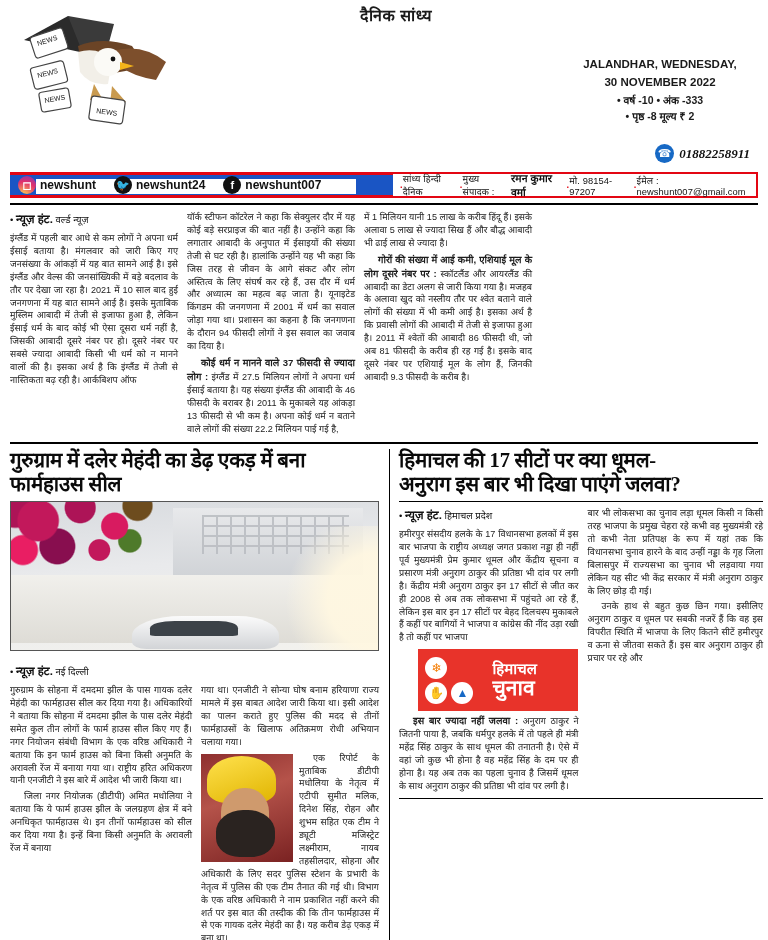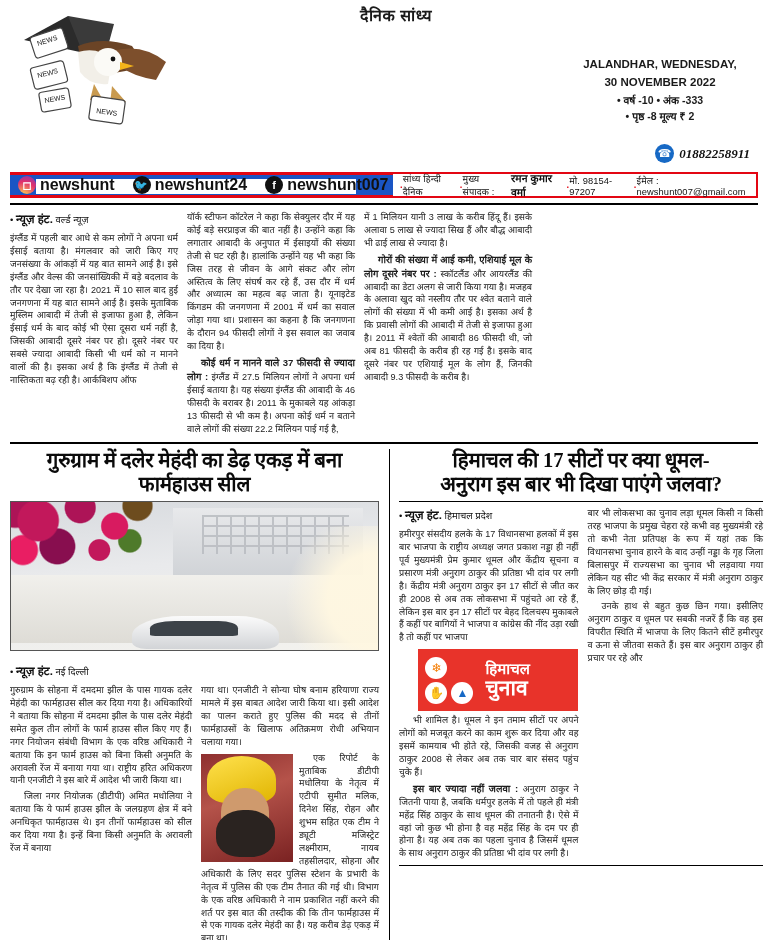--- a/index.html
+++ b/index.html
@@ -63,21 +63,21 @@
   .sb-left {
     width: 383px; background: #1a55c4; position: relative;
     border-top: 3px solid #e30613; border-bottom: 3px solid #e30613;
     display:flex; align-items:center;
   }
   .sb-white {
     position:absolute; left: 26px; top: 4px; height: 15px; width: 320px; background:#fff;
   }
   .sb-item { position: relative; z-index:2; display:flex; align-items:center; gap:4px; }
   .sb-item + .sb-item { margin-left: 18px; }
-  .sb-label { font-size: 16px; font-weight: bold; color:#111; }
+  .sb-label { font-size: 12px; font-weight: bold; color:#111; }
   .ic { width:18px; height:18px; border-radius:50%; display:flex; align-items:center; justify-content:center; color:#fff; font-size:11px; font-weight:bold; flex:none; }
   .ic-ig { background: radial-gradient(circle at 30% 110%, #fdcb52 5%, #e1306c 60%, #833ab4 95%); }
   .ic-tw { background:#111; }
   .ic-fb { background:#111; }
 
   .sb-right {
     flex:1; background:#fff; border:2px solid #e30613; border-left:none;
     display:flex; align-items:center; padding-left:7px;
     font-size: 9.3px; color:#111; letter-spacing:.1px;
   }
@@ -170,39 +170,39 @@
 
   
   .thickdiv { border-top: 2px solid #000; margin-top: 4px; }
 
   
   .lower { display:flex; gap:10px; padding-top:5px; }
   .lower-left { width: 374px; }
   .lower-right { width: 374px; border-left: 1px solid #000; padding-left: 9px; }
 
   .sec-head {
-    font-family:"Liberation Serif", serif; font-weight:bold; text-align:center;
+    font-family:"Liberation Serif", serif; font-weight:bold; text-align:left;
     font-size: 20.5px; line-height:1.14; color:#0a0a0a; letter-spacing:-.2px;
     padding-bottom: 5px;
   }
   .cols2 { display:flex; gap:9px; }
   .c2 { width: 182px; }
   .c2n { width: 178px; }
 
   
   .hp-graphic { width: 160px; height: 62px; background:#e8332a; position:relative;
      float:right; margin: 2px 0 3px 7px; display:flex; align-items:center; }
   .hp-symbols { display:flex; flex-direction:column; gap:3px; margin-left:7px; }
   .hp-row { display:flex; gap:4px; }
   .hp-circ { width:22px; height:22px; border-radius:50%; background:#fff;
     display:flex; align-items:center; justify-content:center; font-size:12px; }
   .hp-circ.lotus { color:#f57c00; }
   .hp-circ.hand { color:#0b7bc1; }
   .hp-circ.broom { color:#1769c5; }
-  .hp-txt { margin-left:12px; color:#fff; font-weight:bold; line-height:1.06; }
+  .hp-txt { margin-left:19px; color:#fff; font-weight:bold; line-height:1.06; }
   .hp-txt .l1 { font-size:15px; }
   .hp-txt .l2 { font-size:21px; }
   .bottomrule2 { border-top:1px solid #000; margin-top:2px; }
 </style>
 </head>
 <body>
 
 <div class="page">
 
   <div class="masthead">
@@ -290,21 +290,21 @@
       <p class="bt">इंग्लैंड में पहली बार आधे से कम लोगों ने अपना धर्म ईसाई बताया है। मंगलवार को जारी किए गए जनसंख्या के आंकड़ों में यह बात सामने आई है। इसे इंग्लैंड और वेल्स की जनसांख्यिकी में बड़े बदलाव के तौर पर देखा जा रहा है। 2021 में 10 साल बाद हुई जनगणना में यह बात सामने आई है। इसके मुताबिक मुस्लिम आबादी में तेजी से इजाफा हुआ है, लेकिन ईसाई धर्म के बाद कोई भी ऐसा दूसरा धर्म नहीं है, जिसकी आबादी दूसरे नंबर पर हो। दूसरे नंबर पर सबसे ज्यादा आबादी किसी भी धर्म को न मानने वालों की है। इसका अर्थ है कि इंग्लैंड में तेजी से नास्तिकता बढ़ रही है। आर्कबिशप ऑफ</p>
     </div>
 
     <div class="col">
       <p class="bt">यॉर्क स्टीफन कॉटरेल ने कहा कि सेक्युलर दौर में यह कोई बड़े सरप्राइज की बात नहीं है। उन्होंने कहा कि लगातार आबादी के अनुपात में ईसाइयों की संख्या तेजी से घट रही है। हालांकि उन्होंने यह भी कहा कि जिस तरह से जीवन के आगे संकट और लोग अस्तित्व के लिए संघर्ष कर रहे हैं, उस दौर में धर्म और अध्यात्म का महत्व बढ़ जाता है। यूनाइटेड किंगडम की जनगणना में 2001 में धर्म का सवाल जोड़ा गया था। प्रशासन का कहना है कि जनगणना के दौरान 94 फीसदी लोगों ने इस सवाल का जवाब का दिया है।</p>
       <p class="bt ind"><span class="subhead">कोई धर्म न मानने वाले 37 फीसदी से ज्यादा लोग :</span> <span>इंग्लैंड में 27.5 मिलियन लोगों ने अपना धर्म ईसाई बताया है। यह संख्या इंग्लैंड की आबादी के 46 फीसदी के बराबर है। 2011 के मुकाबले यह आंकड़ा 13 फीसदी से भी कम है। अपना कोई धर्म न बताने वाले लोगों की संख्या 22.2 मिलियन पाई गई है,</span></p>
     </div>
 
 
     <div class="col">
-      <p class="bt">में 1 मिलियन यानी 3 लाख के करीब हिंदू हैं। इसके अलावा 5 लाख से ज्यादा सिख हैं और बौद्ध आबादी भी ढाई लाख से ज्यादा है।</p>
+      <p class="bt">में 1 मिलियन यानी 15 लाख के करीब हिंदू हैं। इसके अलावा 5 लाख से ज्यादा सिख हैं और बौद्ध आबादी भी ढाई लाख से ज्यादा है।</p>
       <p class="bt ind"><span class="subhead">गोरों की संख्या में आई कमी, एशियाई मूल के लोग दूसरे नंबर पर :</span> <span>स्कॉटलैंड और आयरलैंड की आबादी का डेटा अलग से जारी किया गया है। मजहब के अलावा खुद को नस्लीय तौर पर श्वेत बताने वाले लोगों की संख्या में भी कमी आई है। इसका अर्थ है कि प्रवासी लोगों की आबादी में तेजी से इजाफा हुआ है। 2011 में श्वेतों की आबादी 86 फीसदी थी, जो अब 81 फीसदी के करीब ही रह गई है। इसके बाद दूसरे नंबर पर एशियाई मूल के लोग हैं, जिनकी आबादी 9.3 फीसदी के करीब है।</span></p>
     </div>
   </div>
 
   <div class="thickdiv"></div>
 
   <div class="lower">
 
     <div class="lower-left">
       <div class="sec-head">गुरुग्राम में दलेर मेहंदी का डेढ़ एकड़ में बना फार्महाउस सील</div>
@@ -365,21 +365,20 @@
                 <div class="hp-circ hand">✋</div>
                 <div class="hp-circ broom">▲</div>
               </div>
             </div>
             <div class="hp-txt">
               <div class="l1">हिमाचल</div>
               <div class="l2">चुनाव</div>
             </div>
           </div>
 
-          <p class="bt ind">भी शामिल है। धूमल ने इन तमाम सीटों पर अपने लोगों को मजबूत करने का काम शुरू कर दिया और वह इसमें कामयाब भी होते रहे, जिसकी वजह से अनुराग ठाकुर 2008 से लेकर अब तक चार बार संसद पहुंच चुके हैं।</p>
           <p class="bt ind"><span class="subhead">इस बार ज्यादा नहीं जलवा :</span> <span>अनुराग ठाकुर ने जितनी पाया है, जबकि धर्मपुर हलके में तो पहले ही मंत्री महेंद्र सिंह ठाकुर के साथ धूमल की तनातनी है। ऐसे में वहां जो कुछ भी होना है वह महेंद्र सिंह के दम पर ही होना है। यह अब तक का पहला चुनाव है जिसमें धूमल के साथ अनुराग ठाकुर की प्रतिष्ठा भी दांव पर लगी है।</span></p>
         </div>
 
         <div class="c2n">
           <p class="bt">बार भी लोकसभा का चुनाव लड़ा धूमल किसी न किसी तरह भाजपा के प्रमुख चेहरा रहे कभी वह मुख्यमंत्री रहे तो कभी नेता प्रतिपक्ष के रूप में यहां तक कि विधानसभा चुनाव हारने के बाद उन्हीं नड्डा के गृह जिला बिलासपुर में राज्यसभा का चुनाव भी लड़वाया गया लेकिन यह सीट भी केंद्र सरकार में मंत्री अनुराग ठाकुर के लिए छोड़ दी गई।</p>
           <p class="bt ind">उनके हाथ से बहुत कुछ छिन गया। इसीलिए अनुराग ठाकुर व धूमल पर सबकी नजरें हैं कि वह इस विपरीत स्थिति में भाजपा के लिए कितने सीटें हमीरपुर व ऊना से जीतवा सकते हैं। इस बार अनुराग ठाकुर ही प्रचार पर रहे और</p>
         </div>
       </div>
       <div class="bottomrule2"></div>
     </div>

